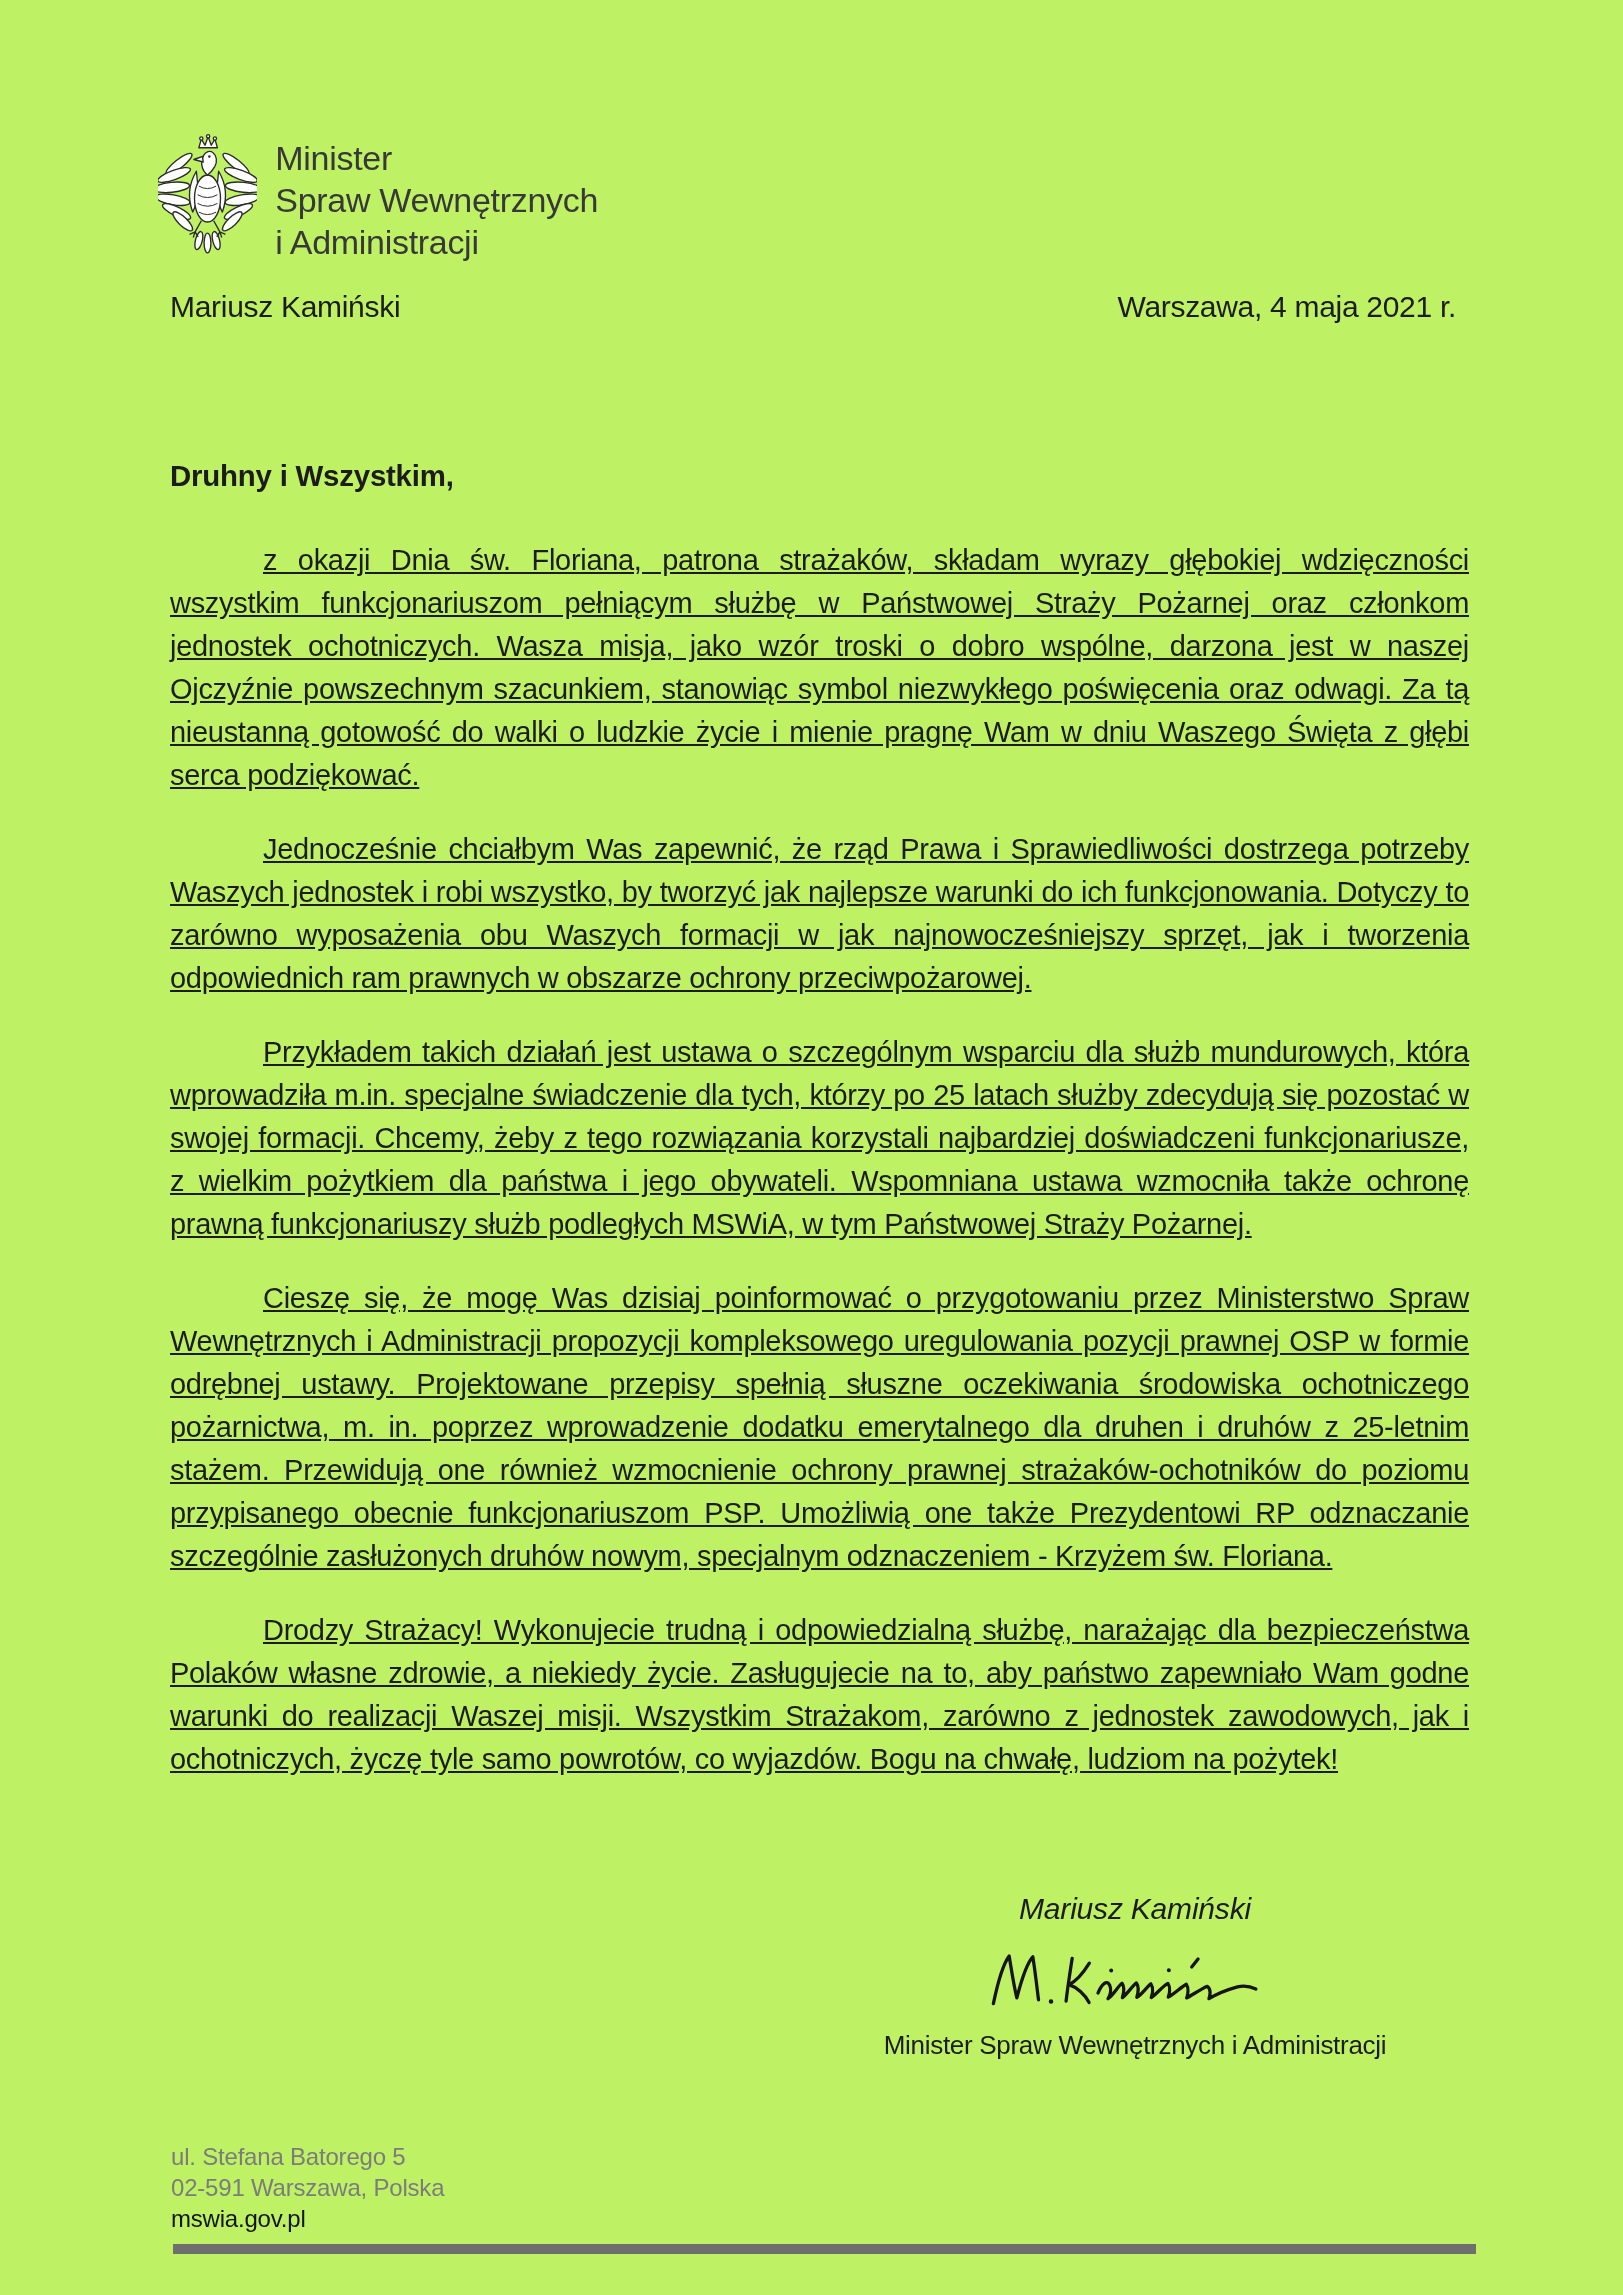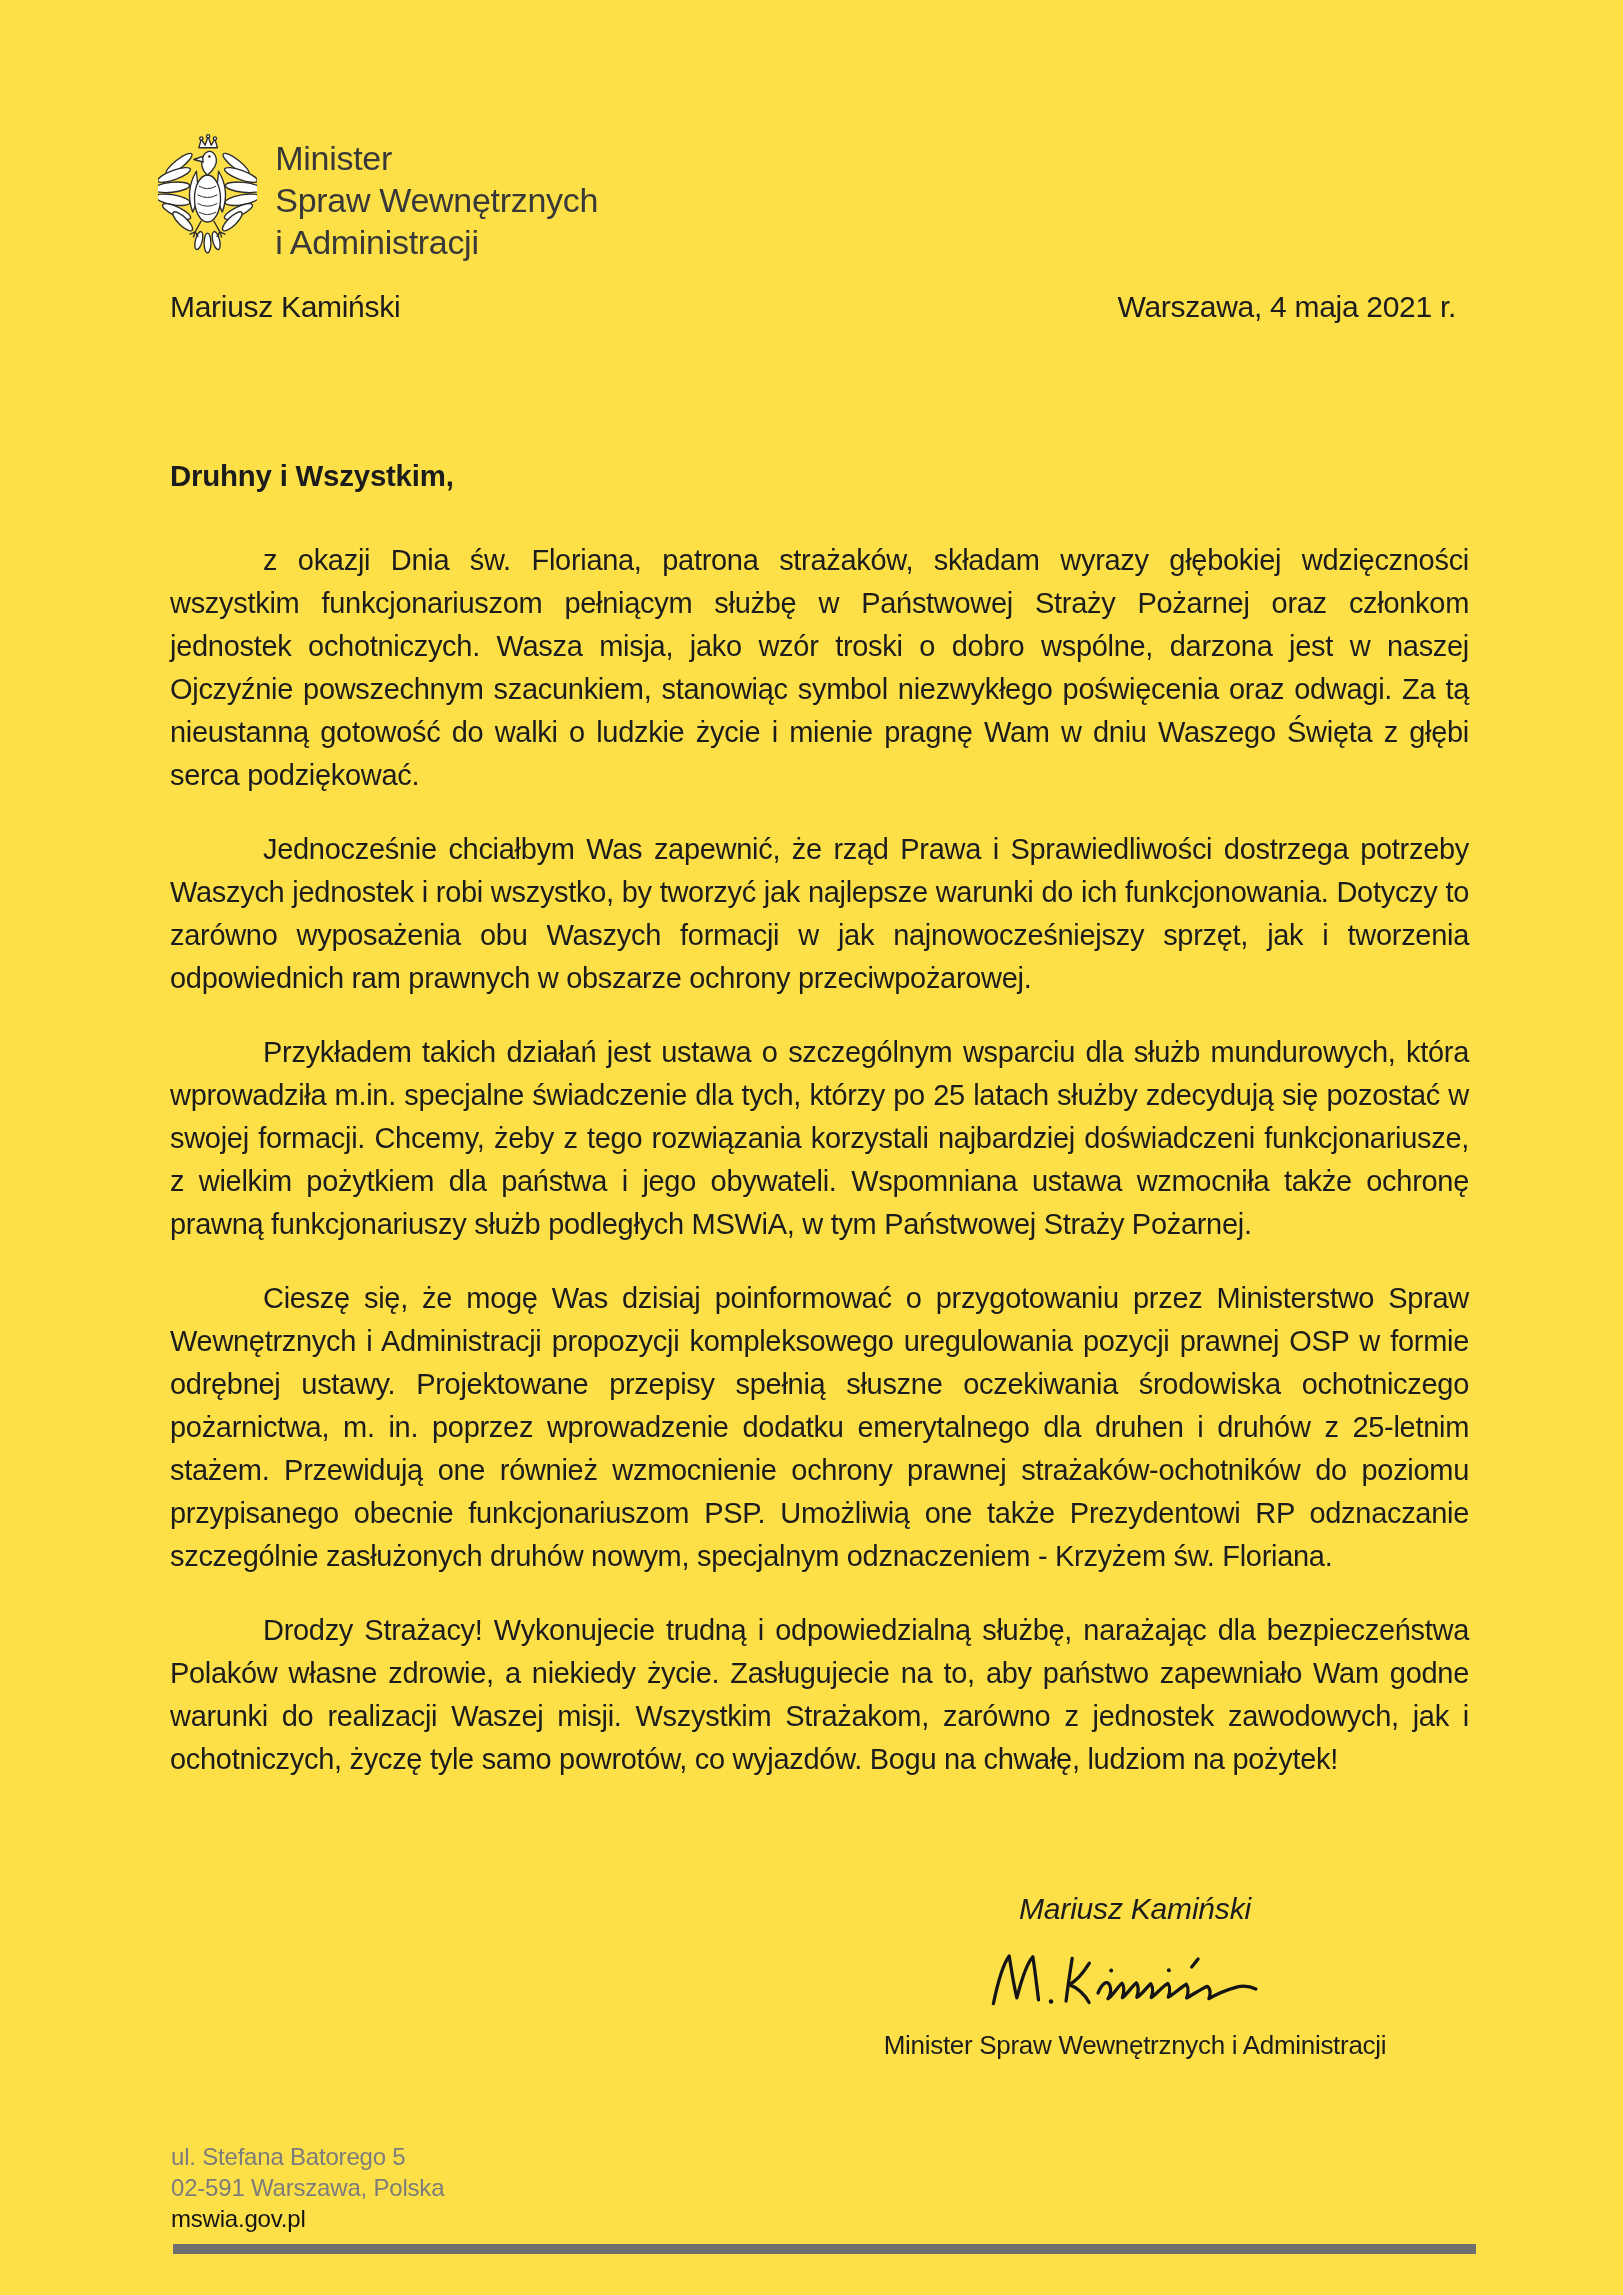--- a/index.html
+++ b/index.html
@@ -1,21 +1,21 @@
 <!DOCTYPE html>
 <html lang="pl" style="font-size:10.5px"><head>
 <meta charset="utf-8">
 <title>Letter</title>
 <style>
   html, body { margin: 0; padding: 0; background: #ffffff; }
   .page {
     position: relative;
     width: 1623px;
     height: 2295px;
-    background: #fde047;
+    background: #bef264;
     font-family: "Liberation Sans", sans-serif;
     color: #1c1c1c;
     overflow: hidden;
   }
 
   
   .letterhead {
     position: absolute;
     left: 158px;
     top: 133px;
@@ -60,20 +60,21 @@
     letter-spacing: -0.2px;
     margin-bottom: 43px;
   }
   .content p {
     margin: 0 0 31px 0;
     font-size: 29px;
     line-height: 43px;
     text-align: justify;
     text-indent: 93px;
     letter-spacing: -0.3px;
+    text-decoration: underline;
   }
 
   
   .signature {
     position: absolute;
     left: 821px;
     top: 1892px;
     width: 628px;
     text-align: center;
   }

